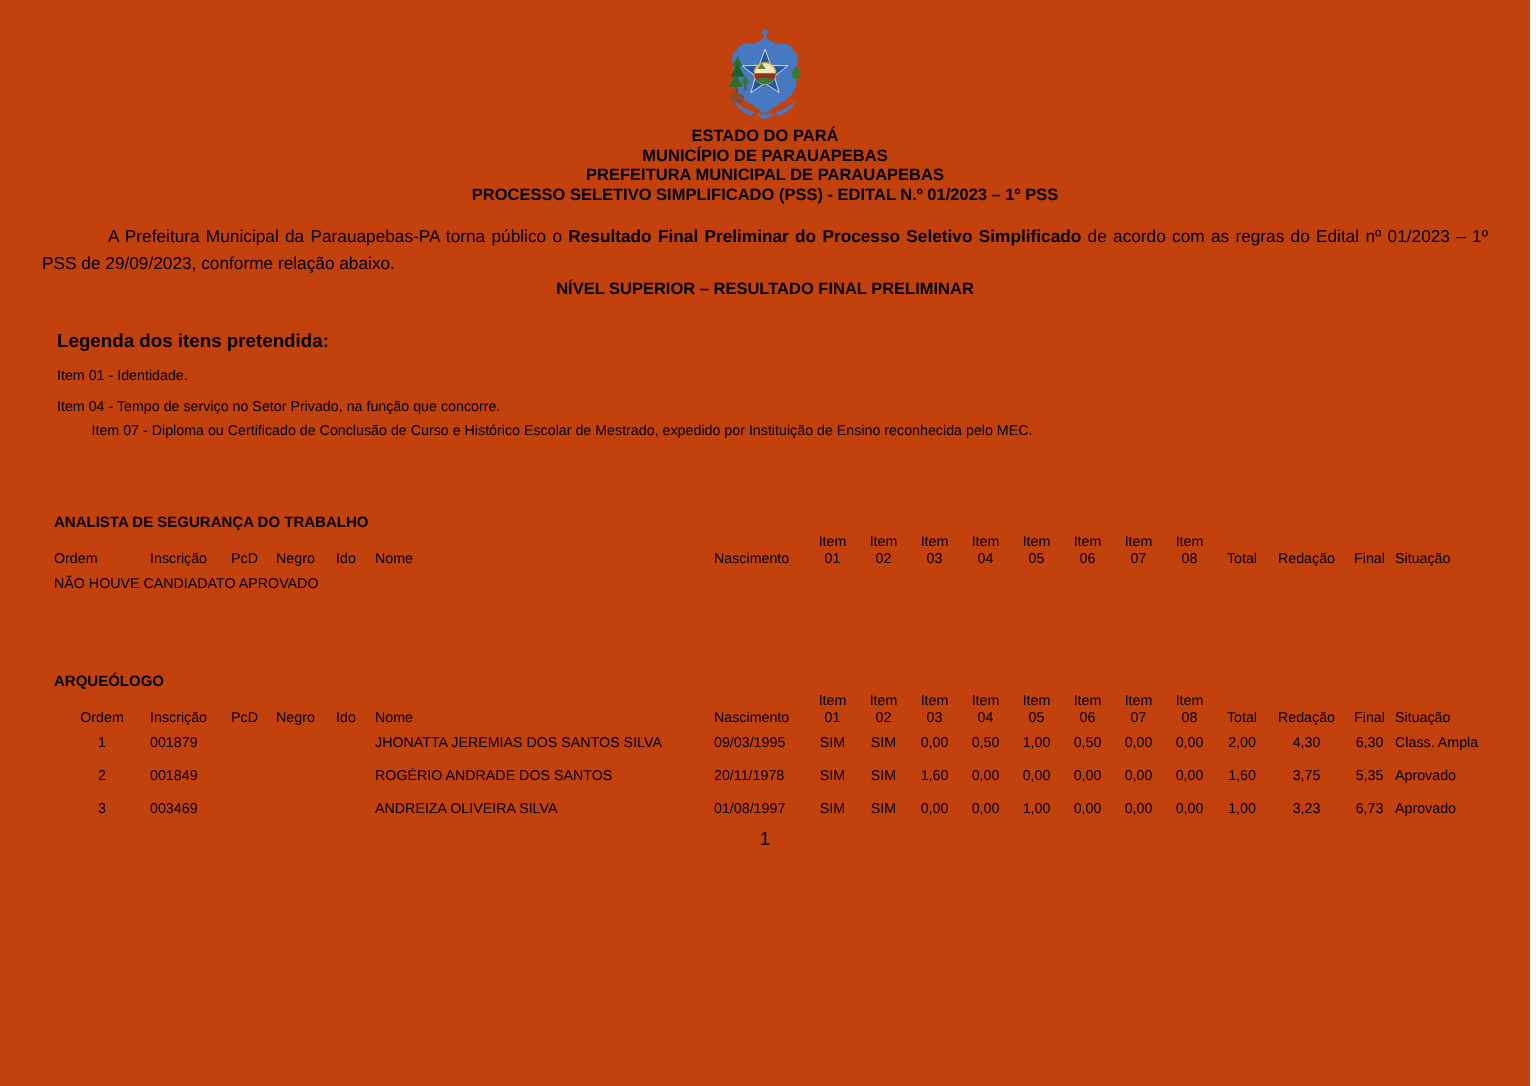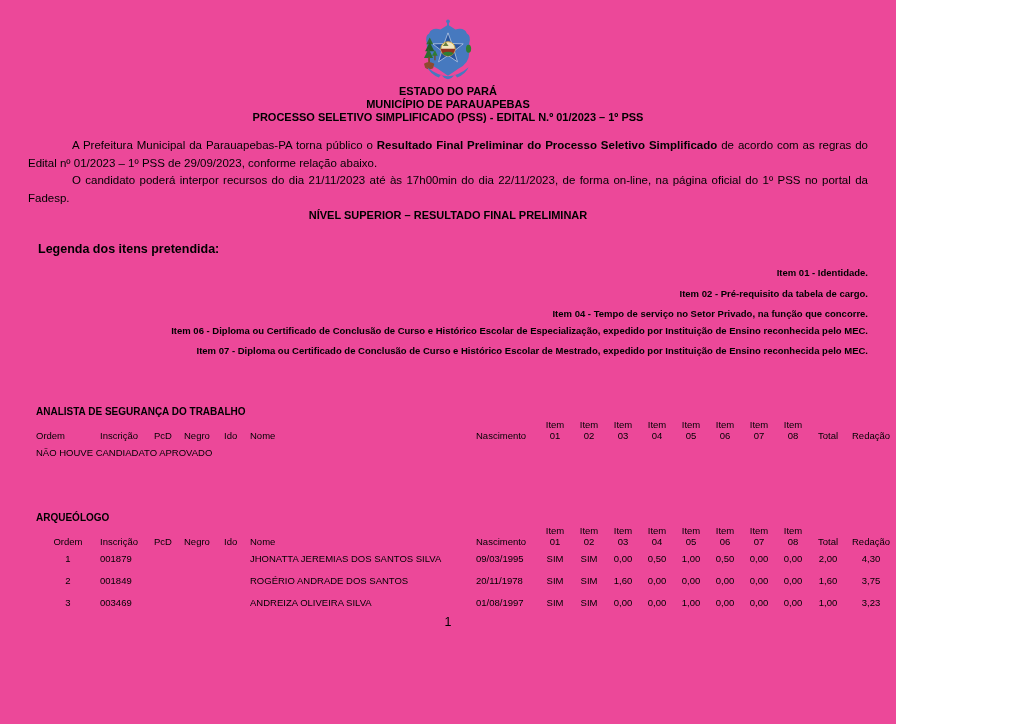--- a/index.html
+++ b/index.html
@@ -1,35 +1,35 @@
 <!DOCTYPE html>
 <html><head>
 <meta charset="utf-8">
 <style>
   * { box-sizing: border-box; }
   html,body { margin:0; padding:0; background:#ffffff; }
   .page {
-    width:896px; height:724px; background:#ec4899; color:#000;
+    width:1020px; height:724px; background:#c2410c; color:#000;
     font-family:"Liberation Sans","DejaVu Sans",sans-serif;
     padding:18px 28px 0 28px; overflow:hidden; position:relative;
   }
   
   .doc-header { text-align:center; }
   .crest { display:block; margin:0 auto 3px auto; }
   .hline { font-weight:bold; font-size:11px; line-height:13px; }
 
   
   .intro { margin-top:13px; }
   .intro p { margin:0; font-size:11.5px; line-height:17.5px; text-align:justify; text-indent:44px; }
   .section-title { margin-top:2px; text-align:center; font-weight:bold; font-size:11px; }
 
   
   .legend { margin-top:21px; margin-left:10px; }
   .legend-title { font-weight:bold; font-size:12.5px; margin-bottom:11px; }
-  .legend-item { font-weight:bold; font-size:9.5px; line-height:12.5px; margin-bottom:8px; max-width:940px;text-align:right; }
+  .legend-item { font-weight:normal; font-size:9.5px; line-height:12.5px; margin-bottom:8px; max-width:940px; }
   .legend-item.indent { margin-left:23px; }
 
   
   .tbl-section { margin-left:8px; }
   .tbl-section.first { margin-top:27px; }
   .tbl-section.second { margin-top:24px; }
   .tbl-title { font-weight:bold; font-size:10px;margin-top:48px; }
   table.res-table { border-collapse:collapse; table-layout:fixed; width:966px; margin-top:2px; }
   .res-table th, .res-table td { padding:0; font-weight:normal; font-size:9.5px; white-space:nowrap; overflow:visible; }
   .res-table thead tr.item-row th { line-height:11px; height:11px; }
@@ -68,36 +68,34 @@
       <polygon points="27,56 32,66 22,66" fill="#2f7d33"></polygon>
       <rect x="26" y="65" width="2.2" height="9" fill="#7a4a21"></rect>
       <path d="M8 80 Q16 74 26 80 L24 88 Q16 92 10 87 Z" fill="#8d4a2f"></path>
 
       <ellipse cx="86" cy="54" rx="4.5" ry="7" fill="#2f7d33"></ellipse>
 
       <path d="M14 86 Q30 100 50 102 Q70 100 86 86 Q81 98 66 104 L62 99 Q56 107 50 107 Q44 107 38 99 L34 104 Q19 98 14 86 Z" fill="#4679bf"></path>
     </svg>
     <div class="hline">ESTADO DO PARÁ</div>
     <div class="hline">MUNICÍPIO DE PARAUAPEBAS</div>
+    <div class="hline">PREFEITURA MUNICIPAL DE PARAUAPEBAS</div>
     <div class="hline">PROCESSO SELETIVO SIMPLIFICADO (PSS) - EDITAL N.º 01/2023 – 1º PSS</div>
   </div>
 
   <div class="intro">
     <p><span>A Prefeitura Municipal da Parauapebas-PA torna público o </span><b>Resultado Final Preliminar do Processo Seletivo Simplificado</b><span> de acordo com as regras do Edital nº 01/2023 – 1º PSS de 29/09/2023, conforme relação abaixo.</span></p>
-    <p>O candidato poderá interpor recursos do dia 21/11/2023 até às 17h00min do dia 22/11/2023, de forma on-line, na página oficial do 1º PSS no portal da Fadesp.</p>
   </div>
 
   <div class="section-title">NÍVEL SUPERIOR – RESULTADO FINAL PRELIMINAR</div>
 
   <div class="legend">
     <div class="legend-title">Legenda dos itens pretendida:</div>
     <div class="legend-item">Item 01 - Identidade.</div>
-    <div class="legend-item">Item 02 - Pré-requisito da tabela de cargo.</div>
     <div class="legend-item" style="margin-bottom:4px">Item 04 - Tempo de serviço no Setor Privado, na função que concorre.</div>
-    <div class="legend-item">Item 06 - Diploma ou Certificado de Conclusão de Curso e Histórico Escolar de Especialização, expedido por Instituição de Ensino reconhecida pelo MEC.</div>
     <div class="legend-item indent">Item 07 - Diploma ou Certificado de Conclusão de Curso e Histórico Escolar de Mestrado, expedido por Instituição de Ensino reconhecida pelo MEC.</div>
   </div>
 
   <div class="tbl-section first">
     <div class="tbl-title">ANALISTA DE SEGURANÇA DO TRABALHO</div>
     <table class="res-table">
       <colgroup>
         <col style="width:64px">
           <col style="width:54px">
           <col style="width:30px">

